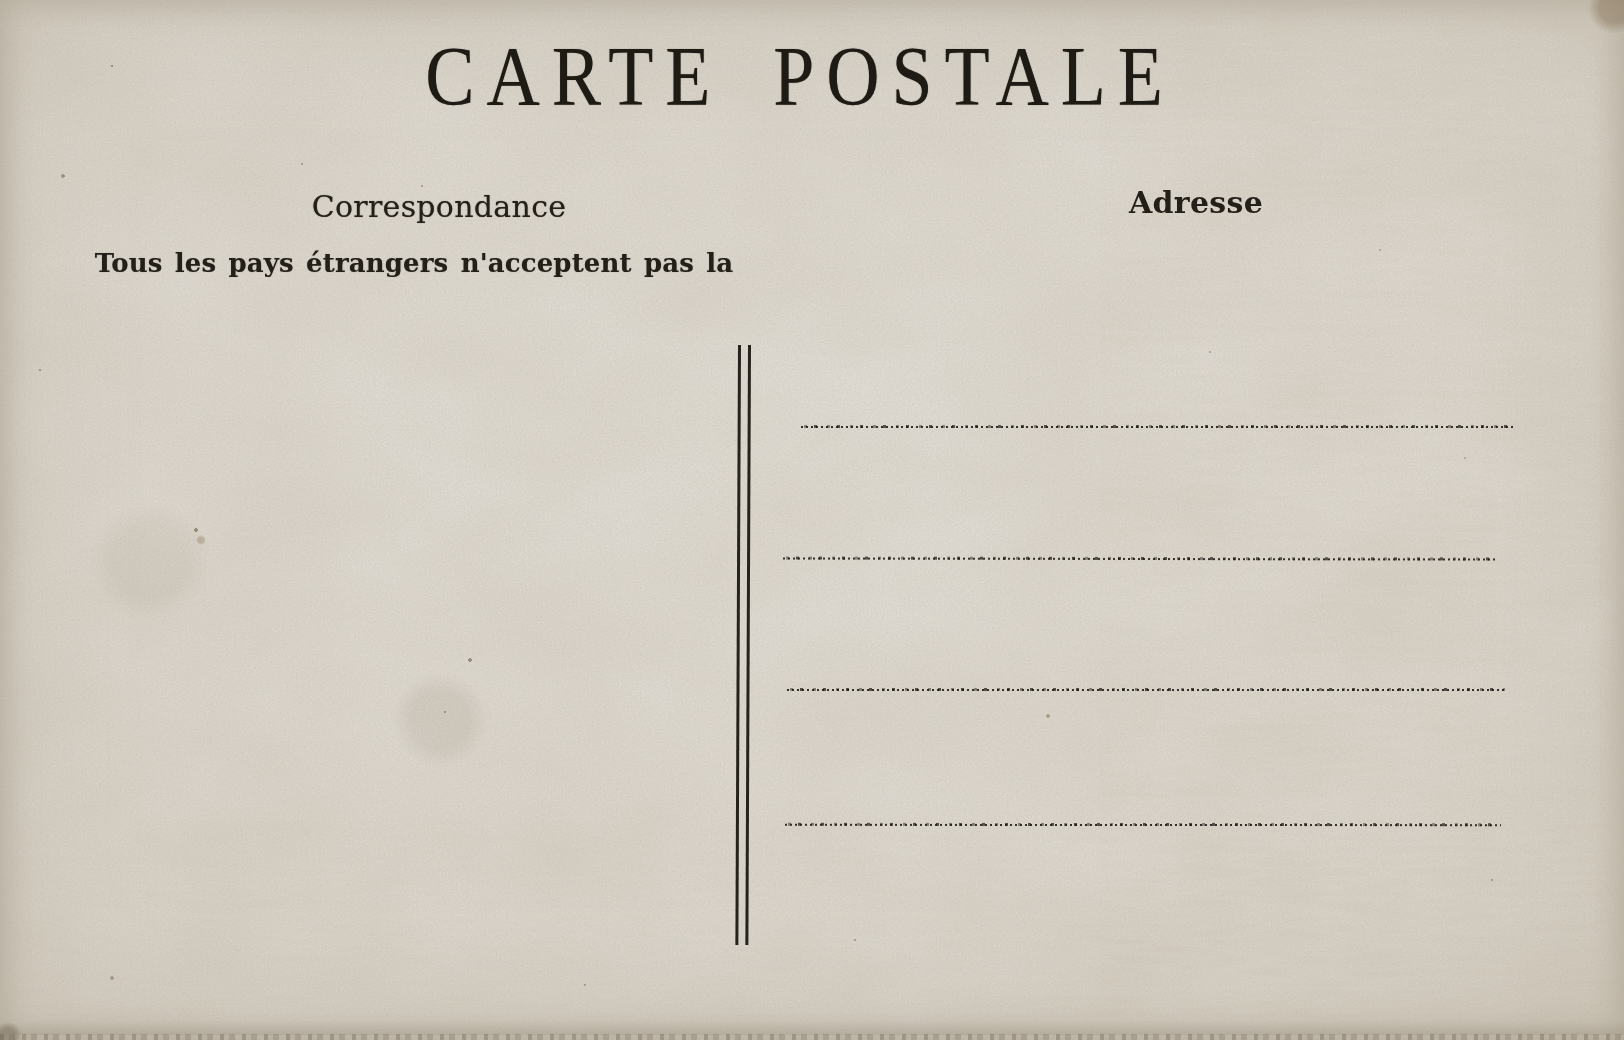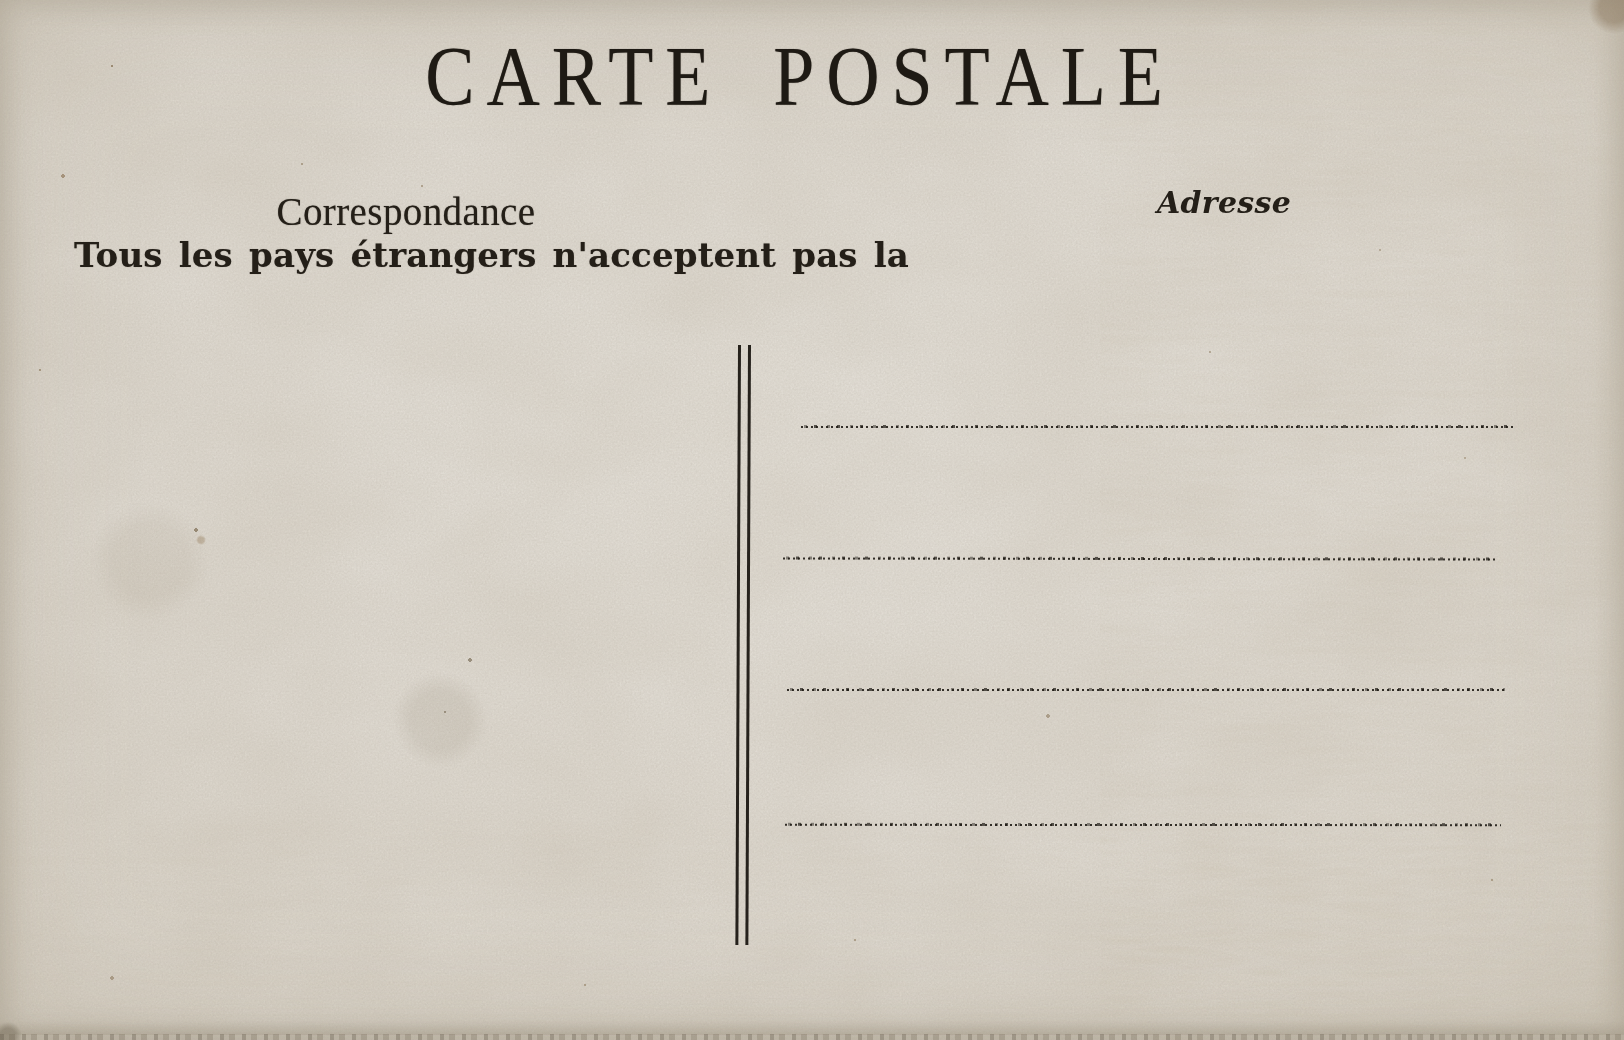--- a/index.html
+++ b/index.html
@@ -88,52 +88,50 @@
     font-weight: normal;
     letter-spacing: 0.16em;
     word-spacing: 0.28em;
     white-space: nowrap;
     color: #1e1a14;
     text-shadow: 0 0 1px rgba(34, 28, 20, 0.55);
   }
 
   .correspondence-label {
     position: absolute;
-    left: 406px;
+    left: 439px;
     top: 189px;
     transform: translateX(-50%);
-    font-size: 39px;
+    font-size: 30px;
     letter-spacing: 0.01em;
     white-space: nowrap;
     color: #241f18;
     text-shadow: 0 0 1px rgba(34, 28, 20, 0.6);
-    font-family: Liberation Serif, serif;
   }
 
   .address-label {
     position: absolute;
-    left: 1224px;
+    left: 1196px;
     top: 185px;
     transform: translateX(-50%);
     font-size: 30px;
     font-weight: bold;
     letter-spacing: 0.01em;
     white-space: nowrap;
     color: #241f18;
-    font-style: italic;
   }
 
   .notice {
     position: absolute;
     left: 414px;
-    top: 239px;
+    top: 247px;
     transform: translateX(-50%);
     width: 680px;
-    text-align: left;
-    font-size: 34px;
+    text-align: center;
+    font-size: 26px;
     font-weight: bold;
     line-height: 32px;
     letter-spacing: 0.005em;
     word-spacing: 0.12em;
     color: #241f18;
     text-shadow: 0 0 1px rgba(34, 28, 20, 0.35);
   }
   .notice div { white-space: nowrap; }
 
   .divider {

